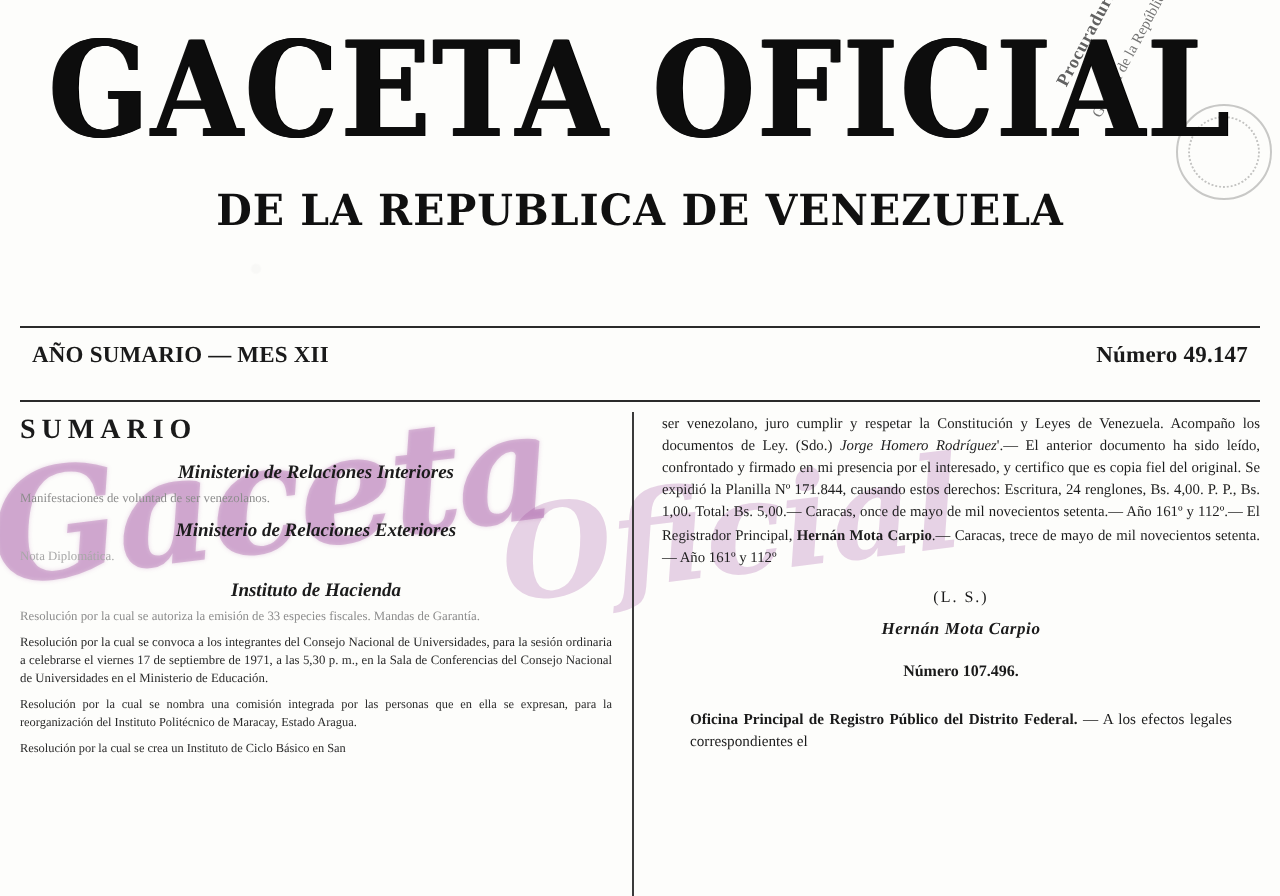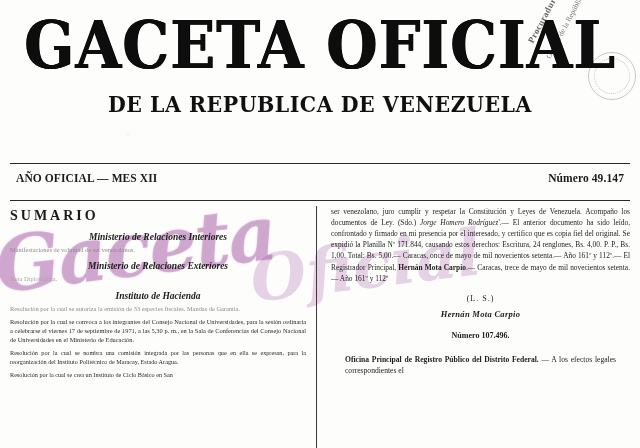--- a/index.html
+++ b/index.html
@@ -220,21 +220,21 @@
   </div>
 
   <div class="masthead">
     <div class="gaceta-title">GACETA OFICIAL</div>
     <div class="subtitle">DE LA REPUBLICA DE VENEZUELA</div>
   </div>
 
   <div class="rule rule-top"></div>
 
   <div class="issue-line">
-    <span>AÑO OFICIAL — MES XII</span>
+    <span>AÑO SUMARIO — MES XII</span>
     <span>
       <span>Número</span>
       <span>49.147</span>
     </span>
   </div>
 
   <div class="rule rule-bottom"></div>
 
   <div class="watermark">Gaceta</div>
   <div class="watermark2">Oficial</div>

